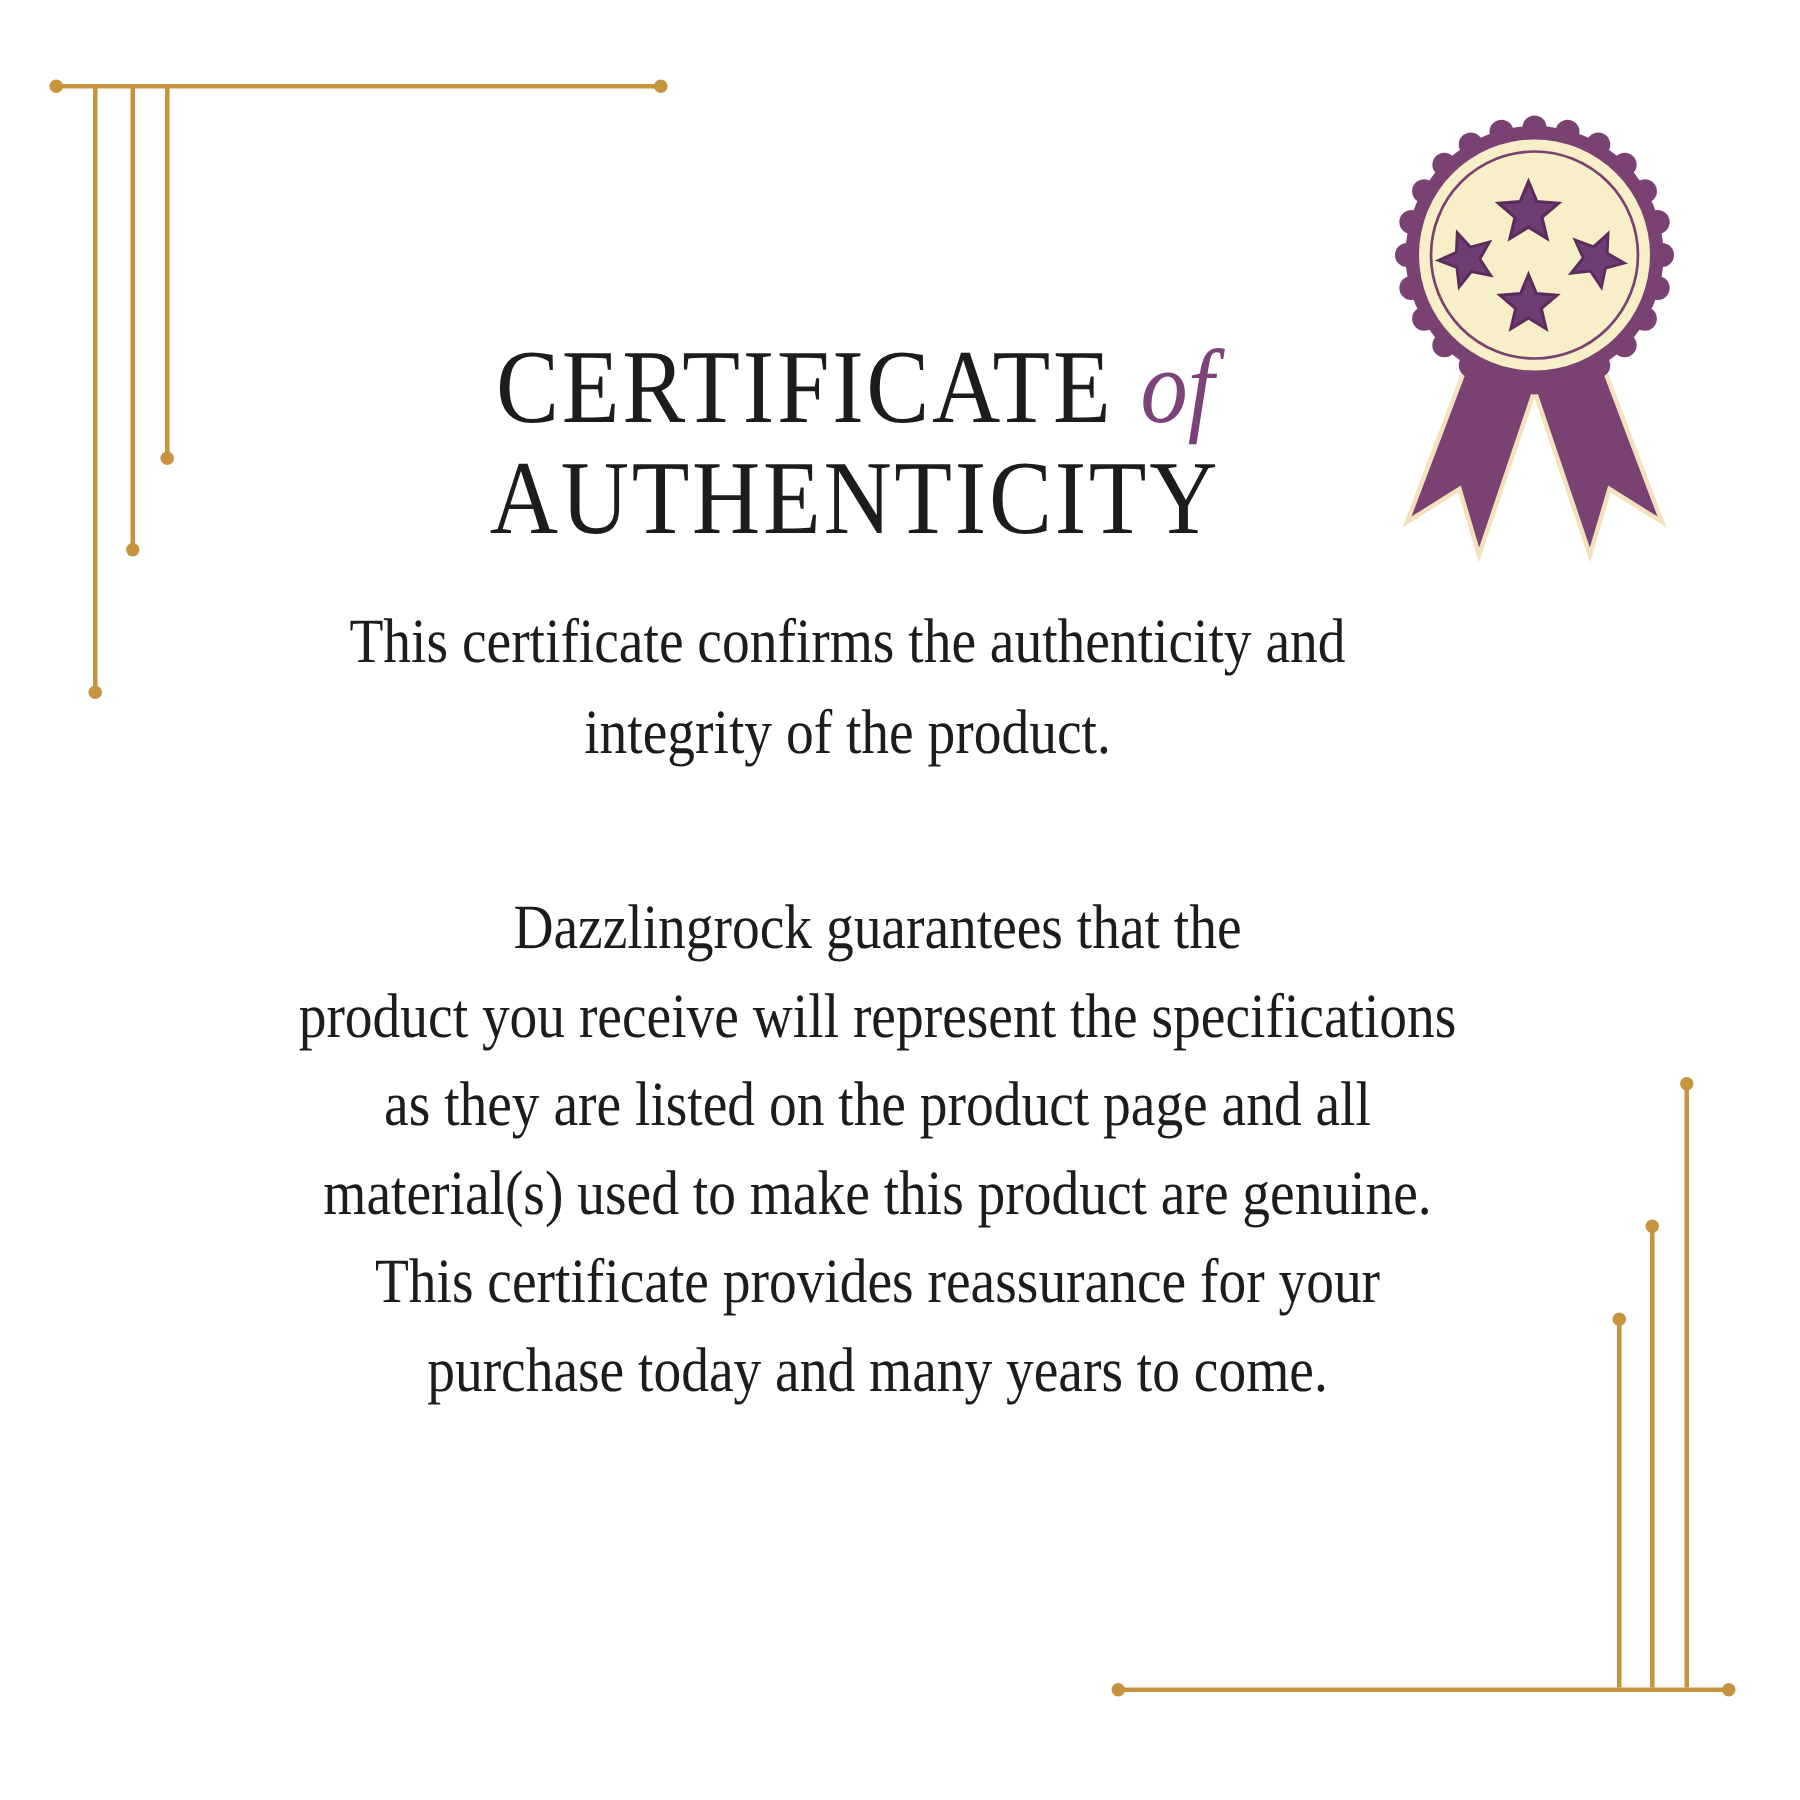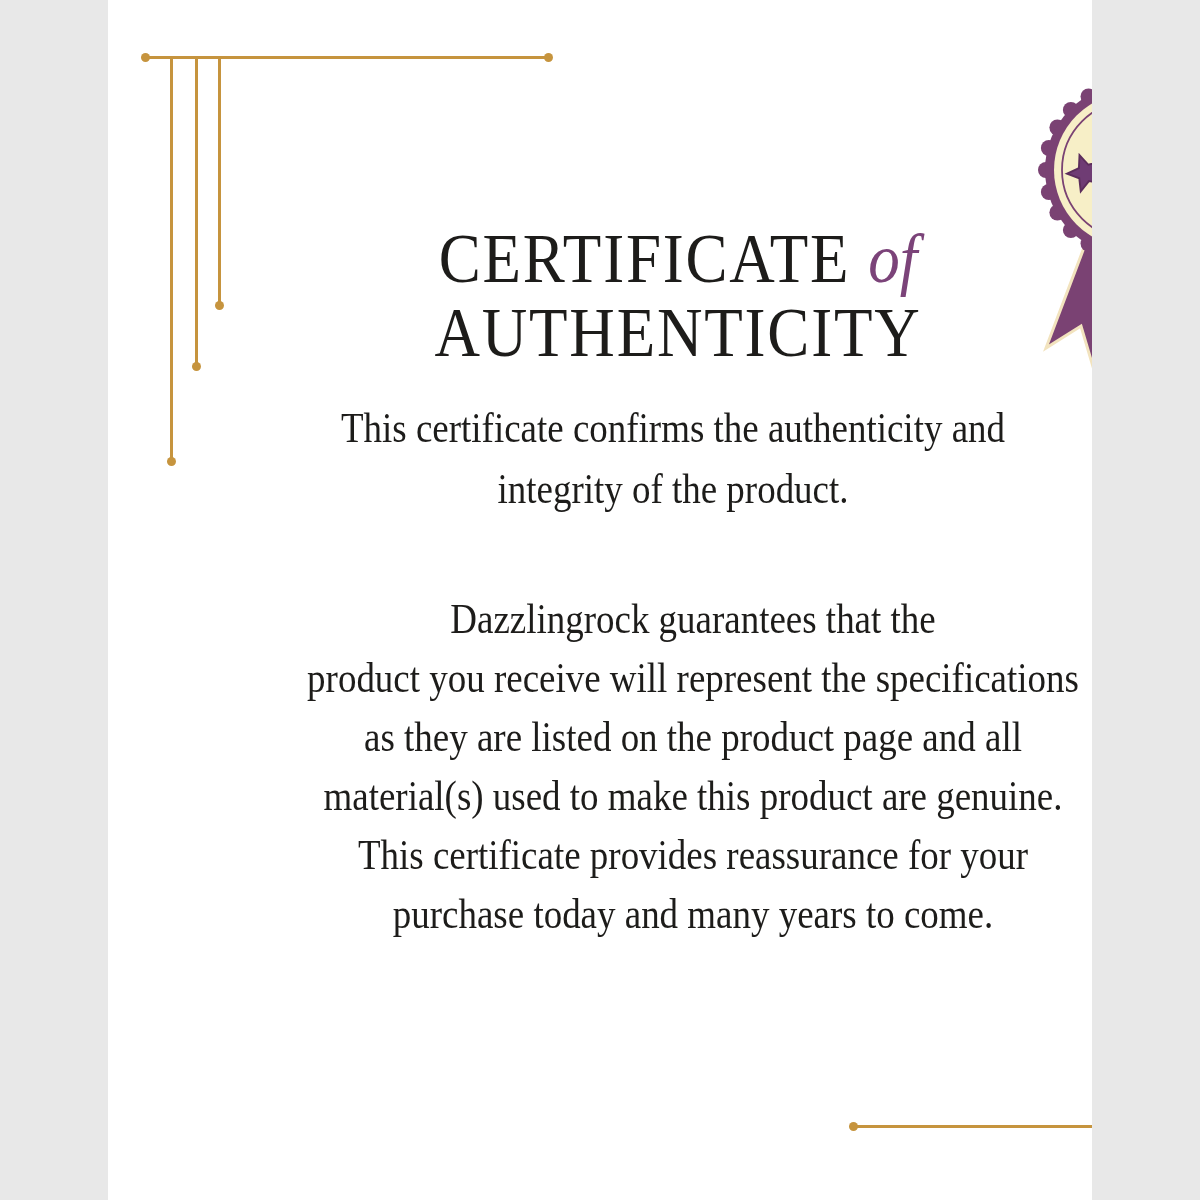--- a/index.html
+++ b/index.html
@@ -2,21 +2,21 @@
 <html style="--gold: #c6943e; --purple: #7a4273; --star-purple: #6f3c74; --star-outline: #5c2d5c; --cream: #f7efc7; --ribbon-outline: #f2e3be; --ink: #1d1c1a; --accent: #7b4379; --background: #ffffff;"><head>
 <meta charset="utf-8">
 <style>
   :root{
     --gold:#c6943e; --purple:#7a4273; --star-purple:#6f3c74; --star-outline:#5c2d5c;
     --cream:#f7efc7; --ribbon-outline:#f2e3be; --ink:#1d1c1a; --accent:#7b4379; --background:#ffffff;
   }
   html,body{margin:0;padding:0;}
   body{background:#e8e8e8;font-family:"Liberation Serif","DejaVu Serif",serif;}
   .page{
-    position:relative;width:984px;height:1200px;background:var(--background);
+    position:relative;width:1200px;height:1200px;background:var(--background);
     overflow:hidden;margin:0 auto;
   }
   
   .gold-line{position:absolute;background:var(--gold);}
   .gold-dot{position:absolute;width:9px;height:9px;border-radius:50%;background:var(--gold);}
   
   .title-block{
     position:absolute;top:222px;left:0;width:1140px;text-align:center;
     color:var(--ink);font-size:70px;line-height:74px;letter-spacing:2px;
     transform:scaleX(0.9);transform-origin:50% 0;white-space:nowrap;

